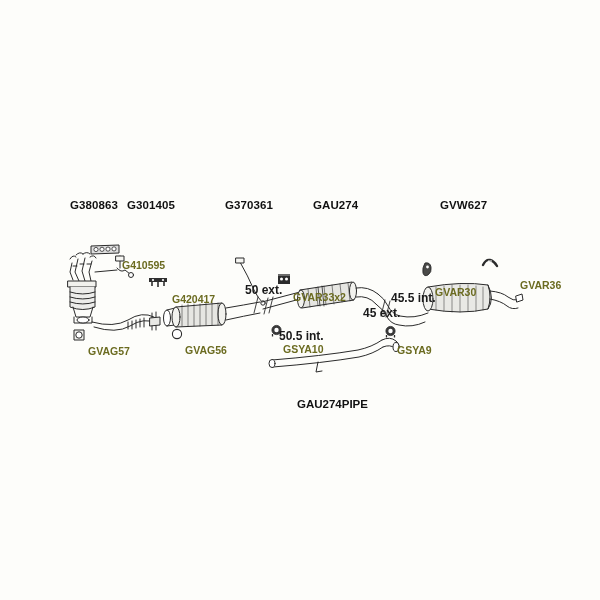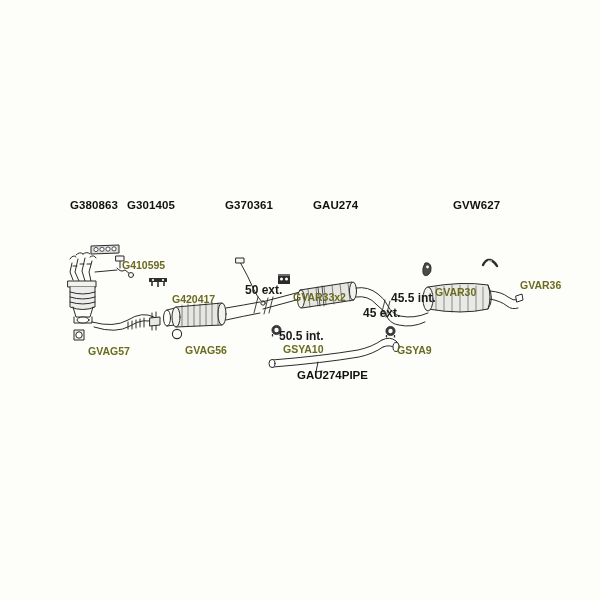--- a/index.html
+++ b/index.html
@@ -170,21 +170,21 @@
         <path d="M318 362 L316 372 L322 371"></path>
       </g>
 
     </g>
   </svg>
 
   <div class="hdr" style="left:70px;top:199px;text-align:center;">G380863</div>
   <div class="hdr" style="left:127px;top:199px;">G301405</div>
   <div class="hdr" style="left:213px;top:199px;margin-left:12px;">G370361</div>
   <div class="hdr" style="left:313px;top:199px;">GAU274</div>
-  <div class="hdr" style="left:440px;top:199px;margin-left:13px;">GVW627</div>
+  <div class="hdr" style="left:440px;top:199px;">GVW627</div>
 
   <span class="icon" style="left:90px;top:243px;">
     <svg width="30" height="12" viewBox="0 0 30 12">
       <path d="M1 3 L29 2 L29 10 L1 11 Z" fill="#dedede" stroke="#2b2b2b" stroke-width="1"></path>
       <circle cx="6" cy="6.5" r="2.1" fill="#ffffff" stroke="#2b2b2b" stroke-width=".8"></circle>
       <circle cx="12" cy="6.3" r="2.1" fill="#ffffff" stroke="#2b2b2b" stroke-width=".8"></circle>
       <circle cx="18" cy="6.1" r="2.1" fill="#ffffff" stroke="#2b2b2b" stroke-width=".8"></circle>
       <circle cx="24" cy="5.9" r="2.1" fill="#ffffff" stroke="#2b2b2b" stroke-width=".8"></circle>
     </svg>
   </span>
@@ -258,15 +258,15 @@
   <div class="plabel" style="left:283px;top:328px;">GSYA10</div>
   <div class="plabel" style="left:435px;top:271px;">GVAR30</div>
   <div class="plabel" style="left:520px;top:264px;">GVAR36</div>
   <div class="plabel" style="left:397px;top:329px;">GSYA9</div>
 
   <div class="dim" style="left:245px;top:283px;">50 ext.</div>
   <div class="dim" style="left:279px;top:305px;margin-top:24px;">50.5 int.</div>
   <div class="dim" style="left:363px;top:306px;">45 ext.</div>
   <div class="dim" style="left:391px;top:291px;text-align:right;">45.5 int.</div>
 
-  <div class="footlabel" style="left:297px;top:369px;">GAU274PIPE</div>
+  <div class="footlabel" style="left:297px;top:398px;">GAU274PIPE</div>
 
 </div>
 
 </body></html>

